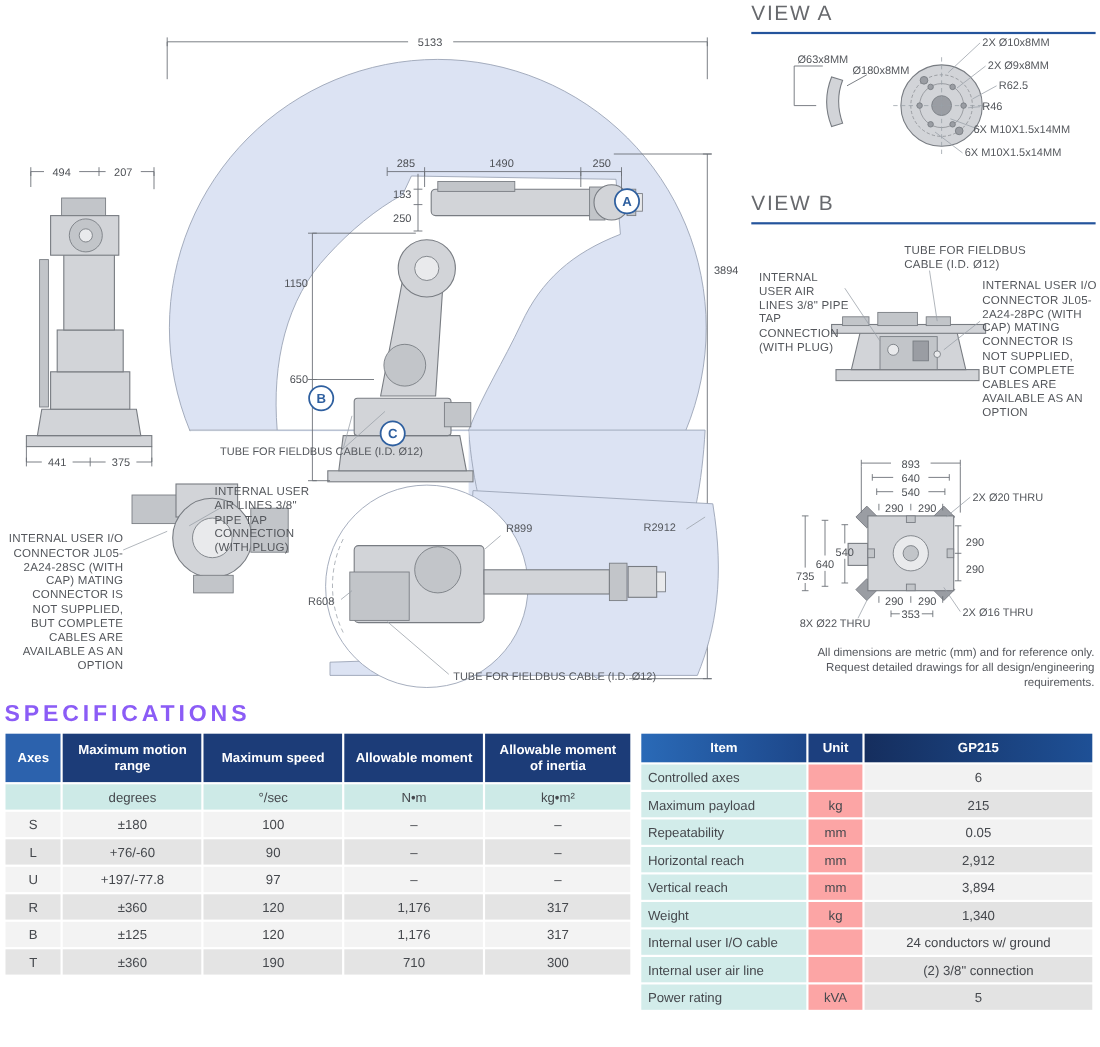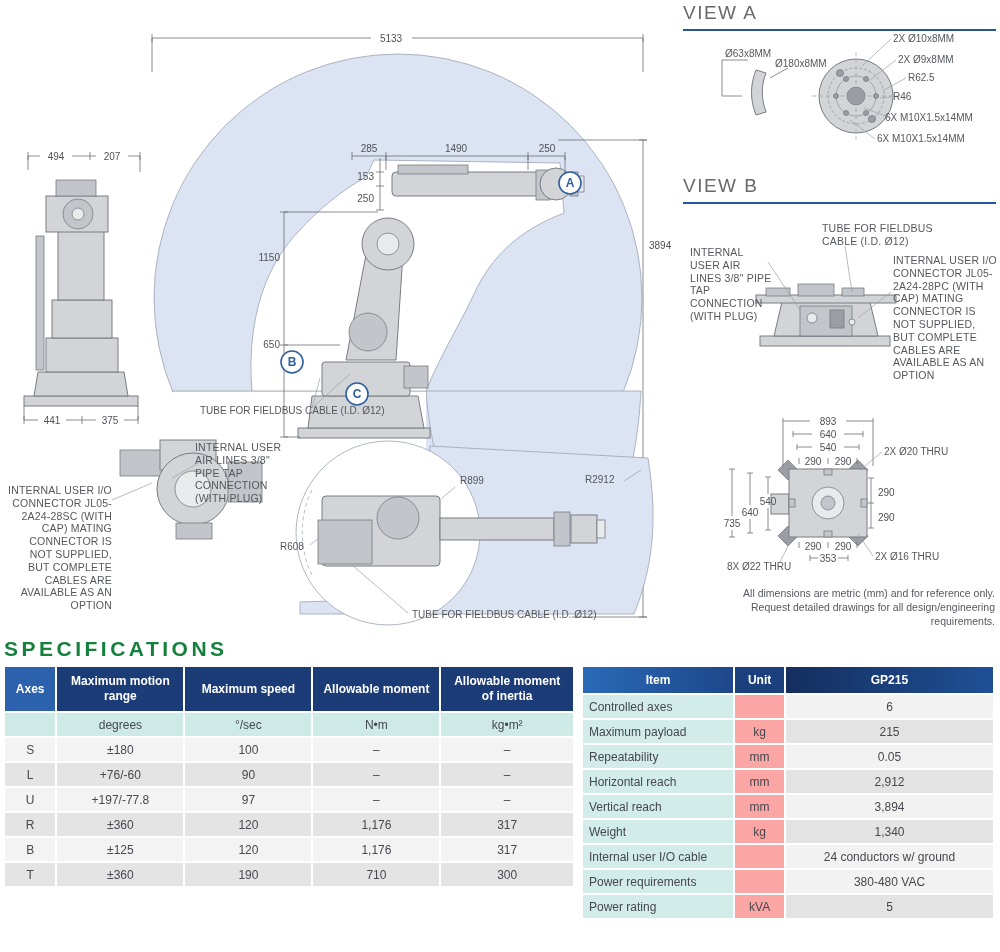--- a/index.html
+++ b/index.html
@@ -2,21 +2,21 @@
 <html><head>
 <meta charset="utf-8">
 <style>
   html,body{margin:0;padding:0;background:#fff;}
   .page{position:relative;width:1000px;height:952px;background:#fff;overflow:hidden;
         font-family:"Liberation Sans",sans-serif;}
   
   .view-heading{position:absolute;left:683px;right:4px;font-size:19px;font-weight:400;
         letter-spacing:1.5px;color:#67696d;border-bottom:2px solid #24549c;padding-bottom:5px;}
   .spec-title{position:absolute;left:4px;top:637px;font-size:21px;font-weight:bold;
-        color:#15803d;letter-spacing:3.5px;}
+        color:#8b5cf6;letter-spacing:3.5px;}
   
   .note{position:absolute;font-size:10.5px;line-height:1.22;color:#54575c;letter-spacing:.2px;}
   .disclaimer{position:absolute;left:688px;top:586px;width:307px;text-align:right;
         font-size:10.5px;line-height:1.35;color:#55585e;}
   
   .drawings{position:absolute;left:0;top:0;}
   .drawings text{font-family:"Liberation Sans",sans-serif;}
   .dim{font-size:10px;fill:#4e5156;}
   .lbl{font-size:10px;fill:#54575c;}
   .mk{font-size:12px;fill:#2e5f9f;font-weight:bold;text-anchor:middle;}
@@ -384,24 +384,24 @@
     <tr class="row-b">
       <td class="item-c">Weight</td>
       <td class="unit-c">kg</td>
       <td class="val-c">1,340</td>
     </tr>
     <tr class="row-a">
       <td class="item-c">Internal user I/O cable</td>
       <td class="unit-c"></td>
       <td class="val-c">24 conductors w/ ground</td>
     </tr>
-    <tr class="row-a">
-      <td class="item-c">Power requirements</td>
+    <tr class="row-b">
+      <td class="item-c">Internal user air line</td>
       <td class="unit-c"></td>
-      <td class="val-c">380-480 VAC</td>
+      <td class="val-c">(2) 3/8" connection</td>
     </tr>
     <tr class="row-b">
       <td class="item-c">Power rating</td>
       <td class="unit-c">kVA</td>
       <td class="val-c">5</td>
     </tr>
   </tbody>
 </table>
 
 </div>

